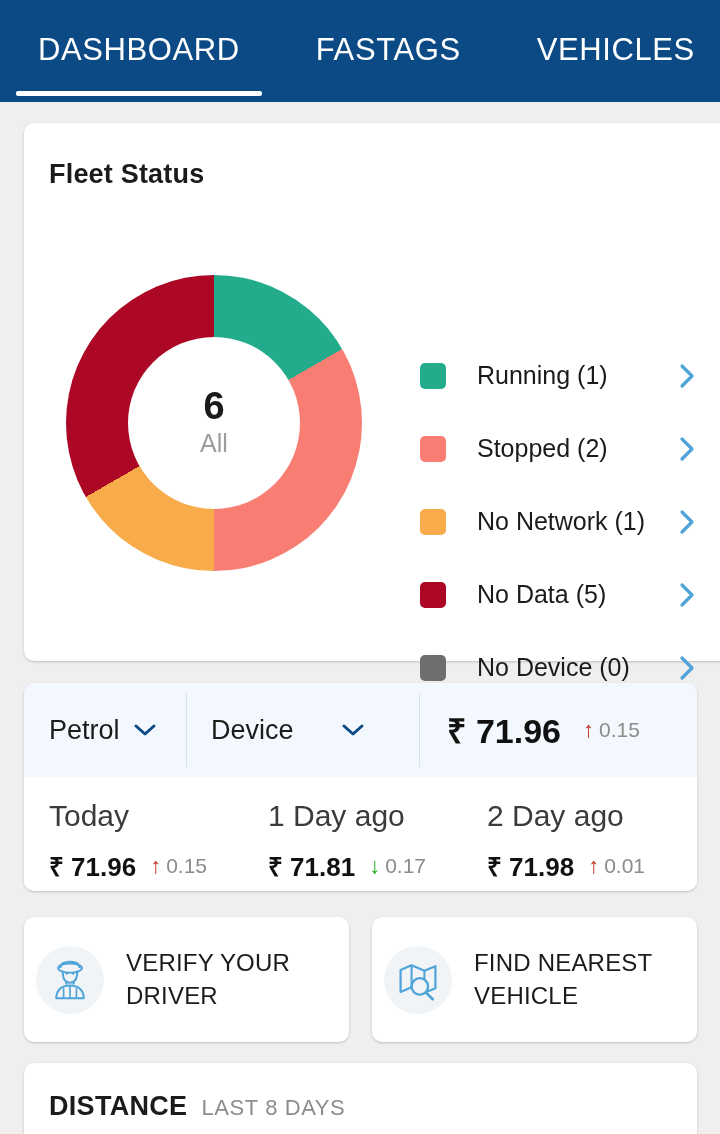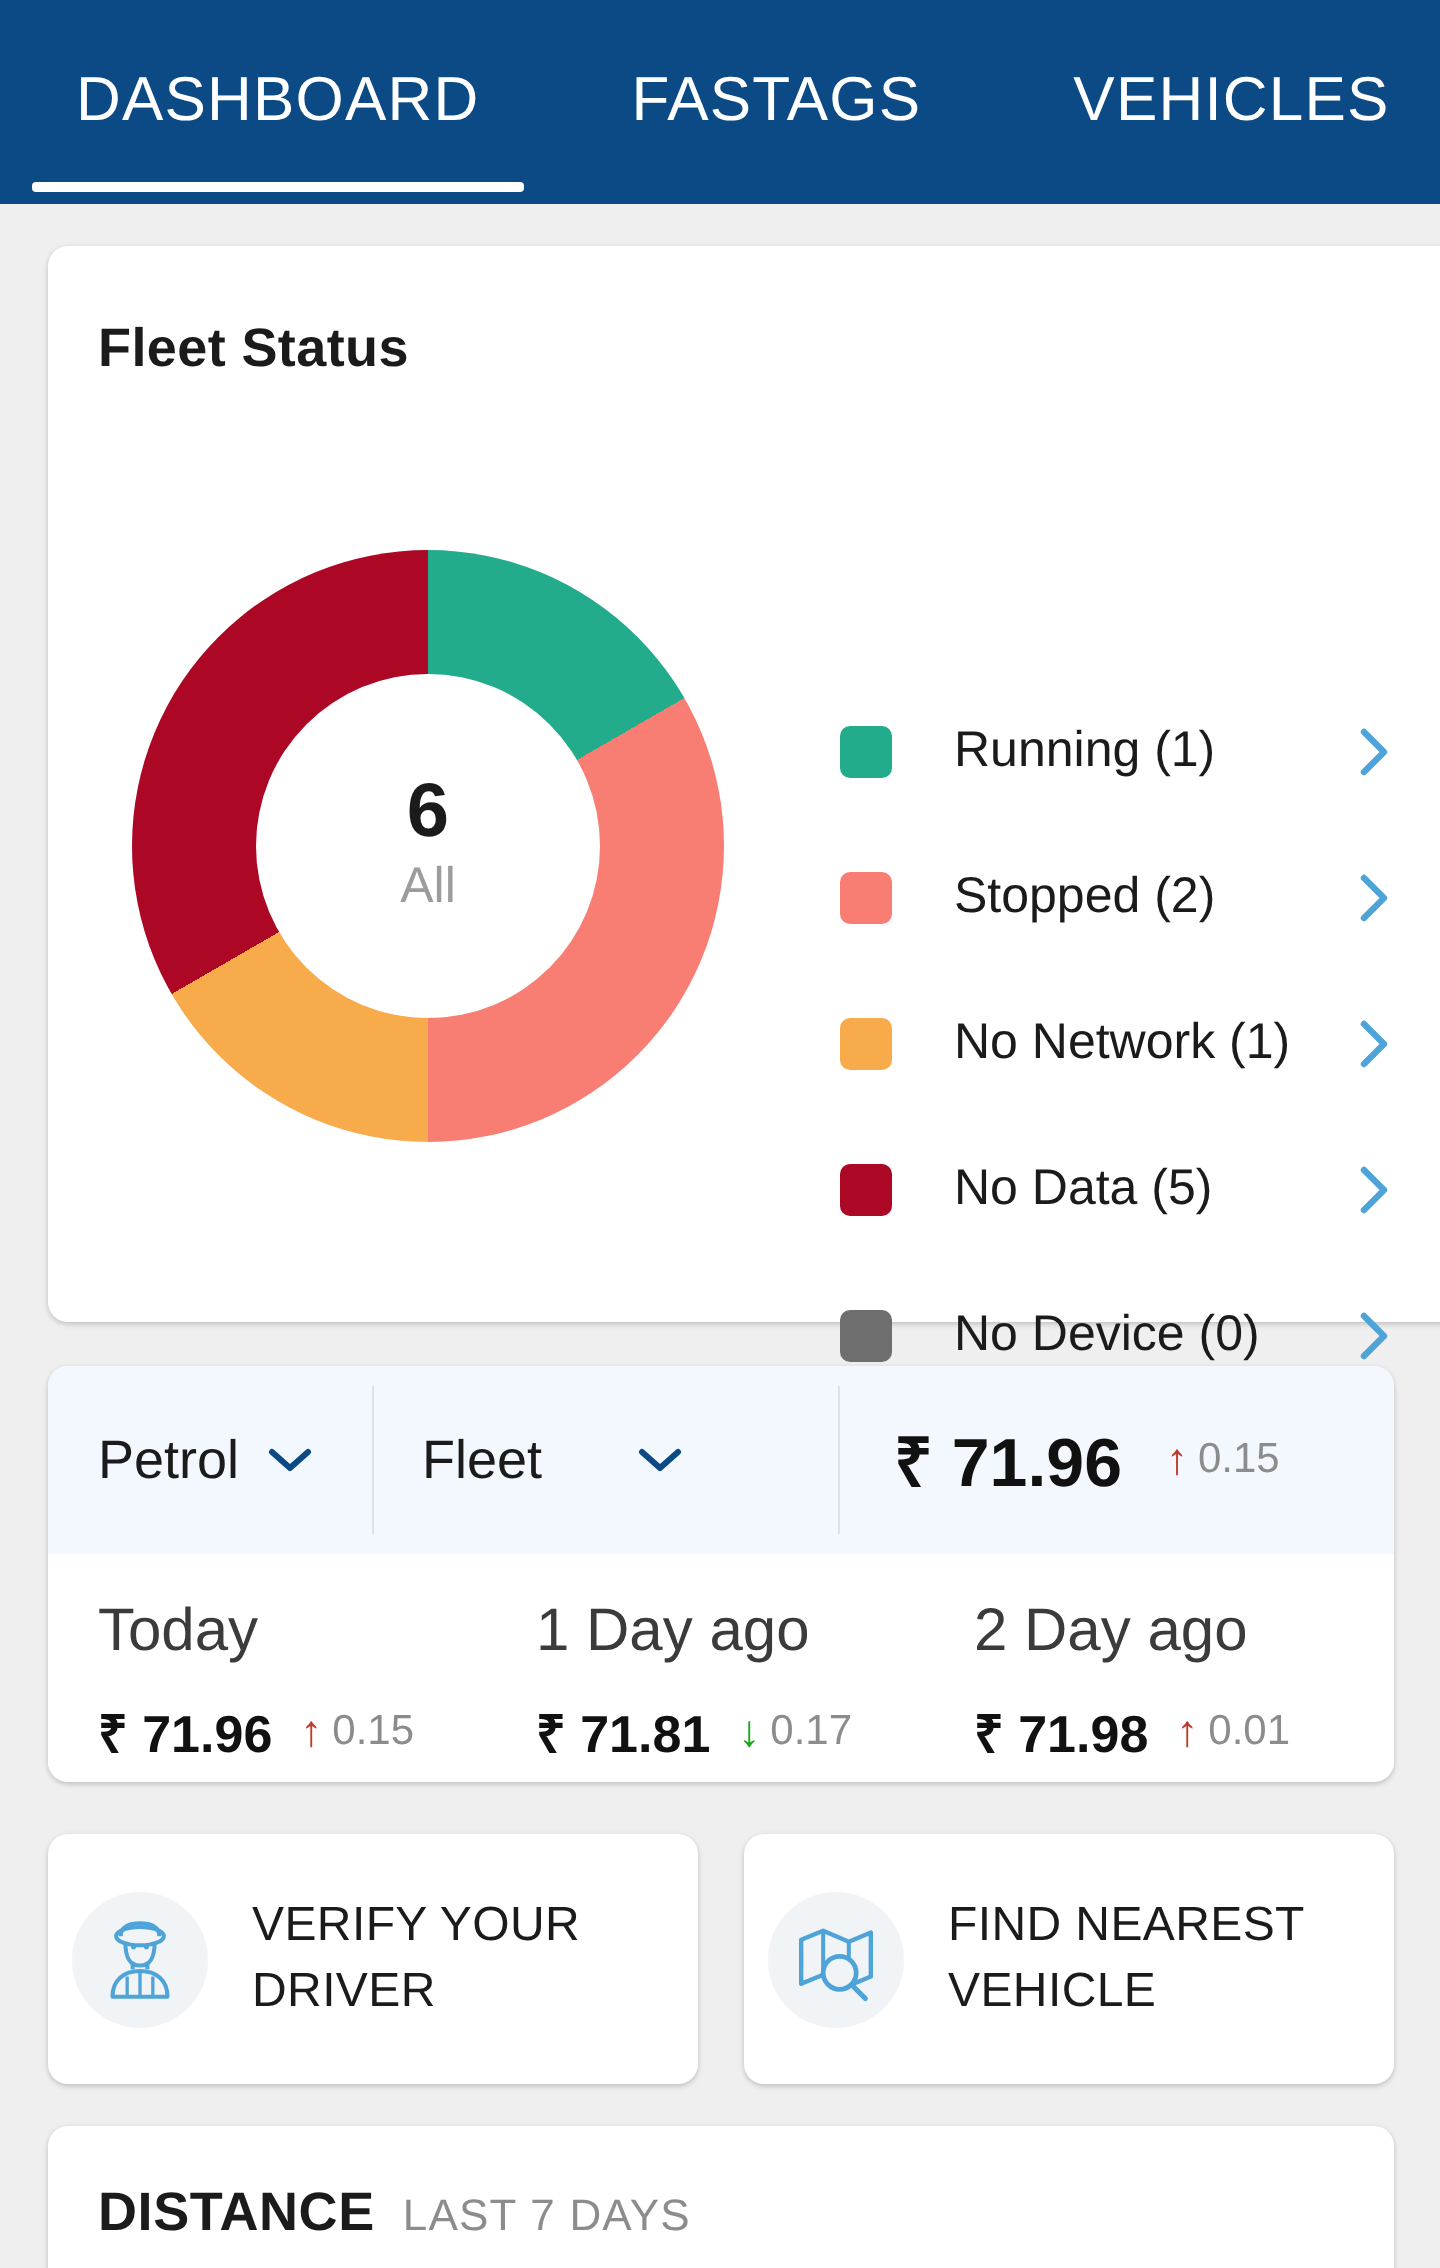--- a/index.html
+++ b/index.html
@@ -420,21 +420,21 @@
       <div class="fuel-sel fuel-sel-fuel">
         <span class="fuel-sel-text">Petrol</span>
         <span class="chev-down">
           <svg width="22" height="14" viewBox="0 0 22 14">
               <path d="M2 3 L11 11 L20 3" fill="none" stroke="#0b4a85" stroke-width="3" stroke-linecap="round" stroke-linejoin="round"></path>
             </svg>
         </span>
       </div>
 
       <div class="fuel-sel fuel-sel-state">
-        <span class="fuel-sel-text">Fleet</span>
+        <span class="fuel-sel-text">Device</span>
         <span class="chev-down" style="margin-left:48px">
           <svg width="22" height="14" viewBox="0 0 22 14">
               <path d="M2 3 L11 11 L20 3" fill="none" stroke="#0b4a85" stroke-width="3" stroke-linecap="round" stroke-linejoin="round"></path>
             </svg>
         </span>
       </div>
 
       <div class="fuel-price-cell">
         <span class="fuel-price">₹ 71.96</span>
         <span class="fuel-delta">
@@ -516,17 +516,17 @@
         </svg>
       </span>
       <span class="action-label">FIND NEAREST VEHICLE</span>
     </div>
 
   </div>
 
   <div class="card distance-card">
     <div class="distance-head">
       <span class="distance-title">DISTANCE</span>
-      <span class="distance-sub">LAST 7 DAYS</span>
+      <span class="distance-sub">LAST 8 DAYS</span>
     </div>
   </div>
 
 </div>
 
 </body></html>

